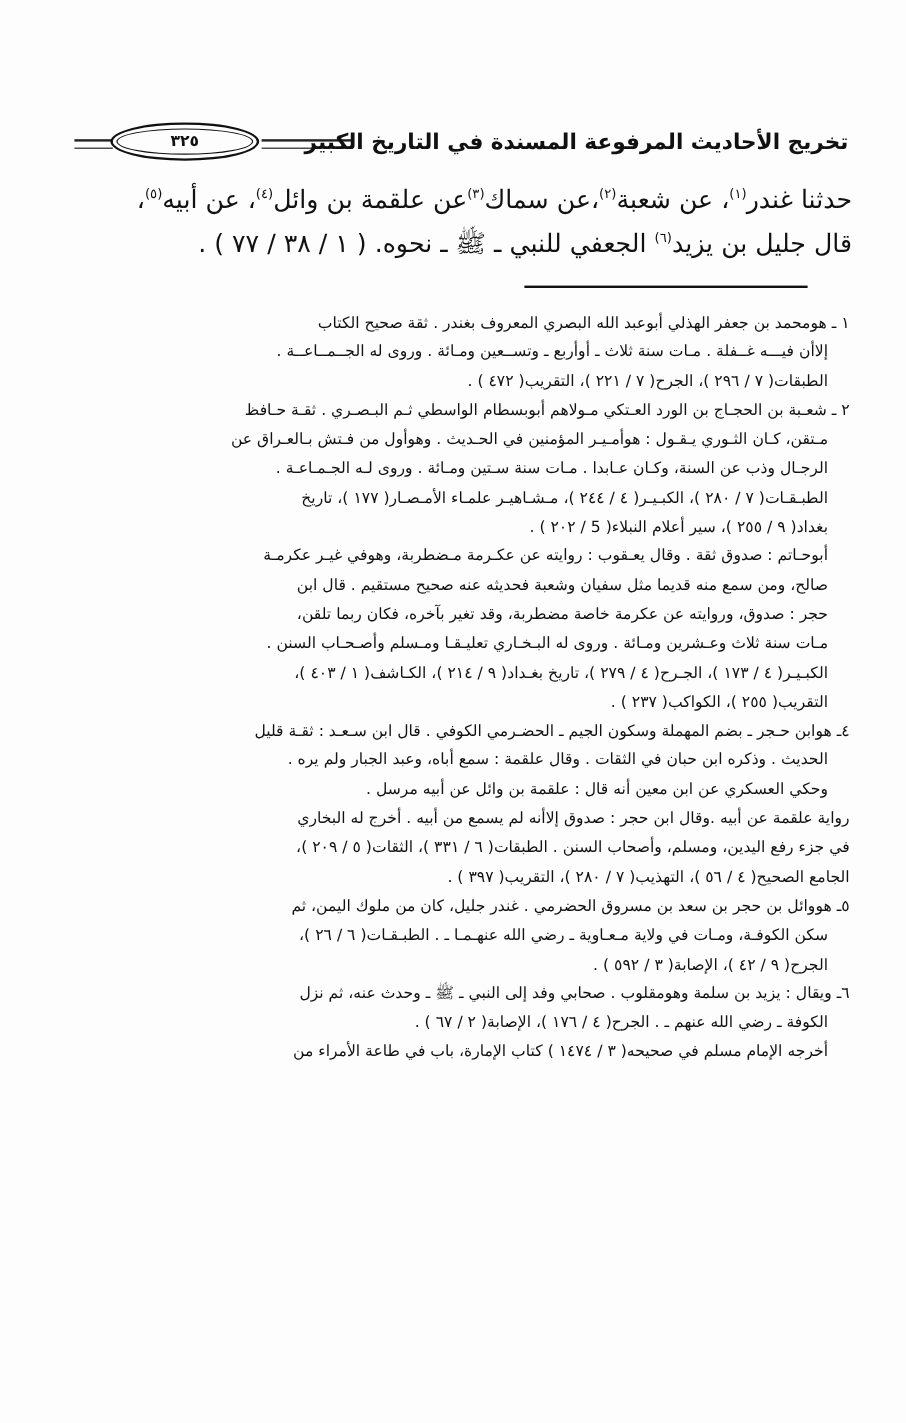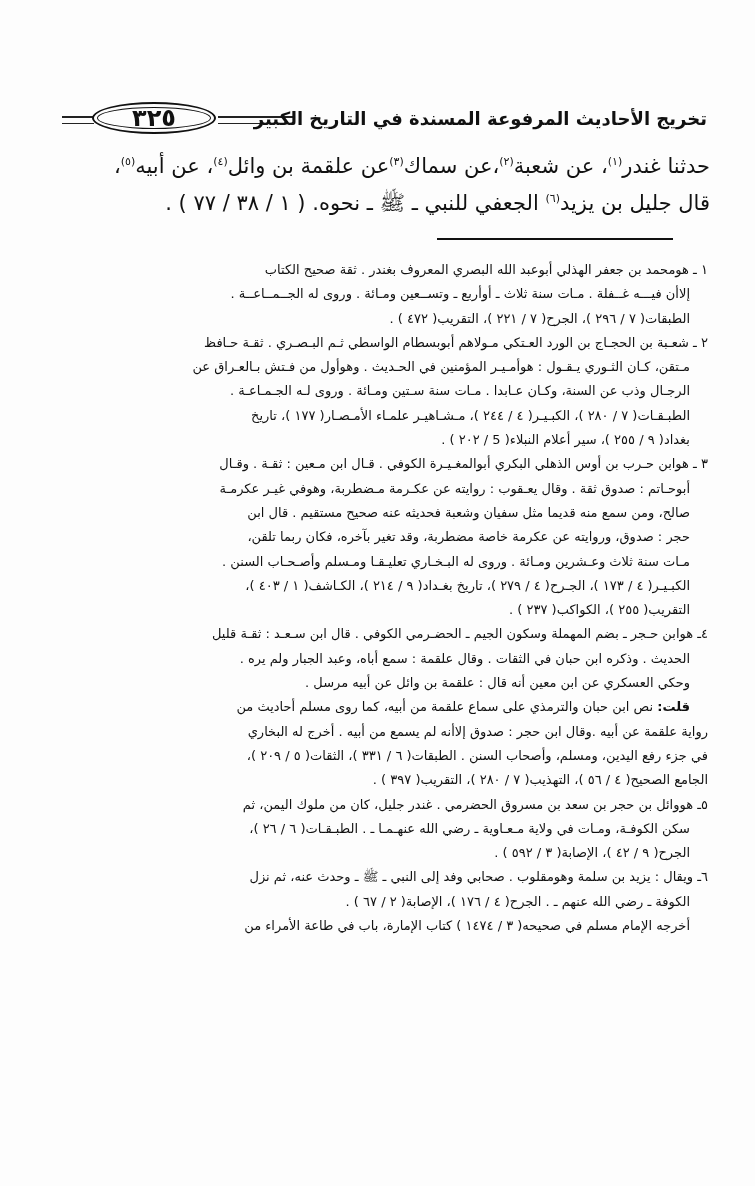--- a/index.html
+++ b/index.html
@@ -29,21 +29,21 @@
   }
   .page-oval {
     position: absolute; left: 30px; top: 10px; width: 124px; height: 32px;
     border: 2px solid #111; border-radius: 50%;
     box-sizing: border-box; display: flex; align-items: center; justify-content: center;
   }
   .page-oval::before {
     content: ""; position: absolute; left: 3px; top: 3px; right: 3px; bottom: 3px;
     border: 1.5px solid #111; border-radius: 50%;
   }
-  .page-number { font-weight: bold; font-size: 24px; font-family: "DejaVu Sans", sans-serif; }
+  .page-number { font-weight: bold; font-size: 13px; font-family: "DejaVu Sans", sans-serif; }
 
   
   .main-text {
     position: absolute; top: 148px; left: 110px; width: 600px;
     direction: rtl; text-align: justify; font-size: 21px; line-height: 37px;
     font-family: "DejaVu Sans", sans-serif;
   }
   sup { font-size: 11px; vertical-align: super; line-height: 0; }
 
   .divider {
@@ -92,35 +92,33 @@
         <span class="line indent">الطبقات( ٧ / ٢٩٦ )، الجرح( ٧ / ٢٢١ )، التقريب( ٤٧٢ ) .</span>
       </div>
       <div class="fn">
         <span class="line">٢ ـ شعـبة بن الحجـاج بن الورد العـتكي مـولاهم أبوبسطام الواسطي ثـم البـصـري . ثقـة حـافظ</span>
         <span class="line indent">مـتقن، كـان الثـوري يـقـول : هوأمـيـر المؤمنين في الحـديث . وهوأول من فـتش بـالعـراق عن</span>
         <span class="line indent">الرجـال وذب عن السنة، وكـان عـابدا . مـات سنة سـتين ومـائة . وروى لـه الجـمـاعـة .</span>
         <span class="line indent">الطبـقـات( ٧ / ٢٨٠ )، الكبـيـر( ٤ / ٢٤٤ )، مـشـاهيـر علمـاء الأمـصـار( ١٧٧ )، تاريخ</span>
         <span class="line indent">بغداد( ٩ / ٢٥٥ )، سير أعلام النبلاء( 5 / ٢٠٢ ) .</span>
       </div>
       <div class="fn">
-        <span class="line">٣ ـ هوابن حـرب بن أوس الذهلي البكري أبوالمغـيـرة الكوفي . قـال ابن مـعين : ثقـة . وقـال</span>
         <span class="line indent">أبوحـاتم : صدوق ثقة . وقال يعـقوب : روايته عن عكـرمة مـضطربة، وهوفي غيـر عكرمـة</span>
         <span class="line indent">صالح، ومن سمع منه قديما مثل سفيان وشعبة فحديثه عنه صحيح مستقيم . قال ابن</span>
         <span class="line indent">حجر : صدوق، وروايته عن عكرمة خاصة مضطربة، وقد تغير بآخره، فكان ربما تلقن،</span>
         <span class="line indent">مـات سنة ثلاث وعـشرين ومـائة . وروى له البـخـاري تعليـقـا ومـسلم وأصـحـاب السنن .</span>
         <span class="line indent">الكبـيـر( ٤ / ١٧٣ )، الجـرح( ٤ / ٢٧٩ )، تاريخ بغـداد( ٩ / ٢١٤ )، الكـاشف( ١ / ٤٠٣ )،</span>
         <span class="line indent">التقريب( ٢٥٥ )، الكواكب( ٢٣٧ ) .</span>
       </div>
       <div class="fn">
         <span class="line">٤ـ هوابن حـجر ـ بضم المهملة وسكون الجيم ـ الحضـرمي الكوفي . قال ابن سـعـد : ثقـة قليل</span>
         <span class="line indent">الحديث . وذكره ابن حبان في الثقات . وقال علقمة : سمع أباه، وعبد الجبار ولم يره .</span>
         <span class="line indent">وحكي العسكري عن ابن معين أنه قال : علقمة بن وائل عن أبيه مرسل .</span>
       </div>
       <div class="fn">
-        <span class="line indent"><span class="bold">قلت:</span><span> نص ابن حبان والترمذي على سماع علقمة من أبيه، كما روى مسلم أحاديث من</span></span>
         <span class="line">رواية علقمة عن أبيه .وقال ابن حجر : صدوق إلاأنه لم يسمع من أبيه . أخرج له البخاري</span>
         <span class="line">في جزء رفع اليدين، ومسلم، وأصحاب السنن . الطبقات( ٦ / ٣٣١ )، الثقات( ٥ / ٢٠٩ )،</span>
         <span class="line">الجامع الصحيح( ٤ / ٥٦ )، التهذيب( ٧ / ٢٨٠ )، التقريب( ٣٩٧ ) .</span>
       </div>
       <div class="fn">
         <span class="line">٥ـ هووائل بن حجر بن سعد بن مسروق الحضرمي . غندر جليل، كان من ملوك اليمن، ثم</span>
         <span class="line indent">سكن الكوفـة، ومـات في ولاية مـعـاوية ـ رضي الله عنهـمـا ـ . الطبـقـات( ٦ / ٢٦ )،</span>
         <span class="line indent">الجرح( ٩ / ٤٢ )، الإصابة( ٣ / ٥٩٢ ) .</span>
       </div>
       <div class="fn">

